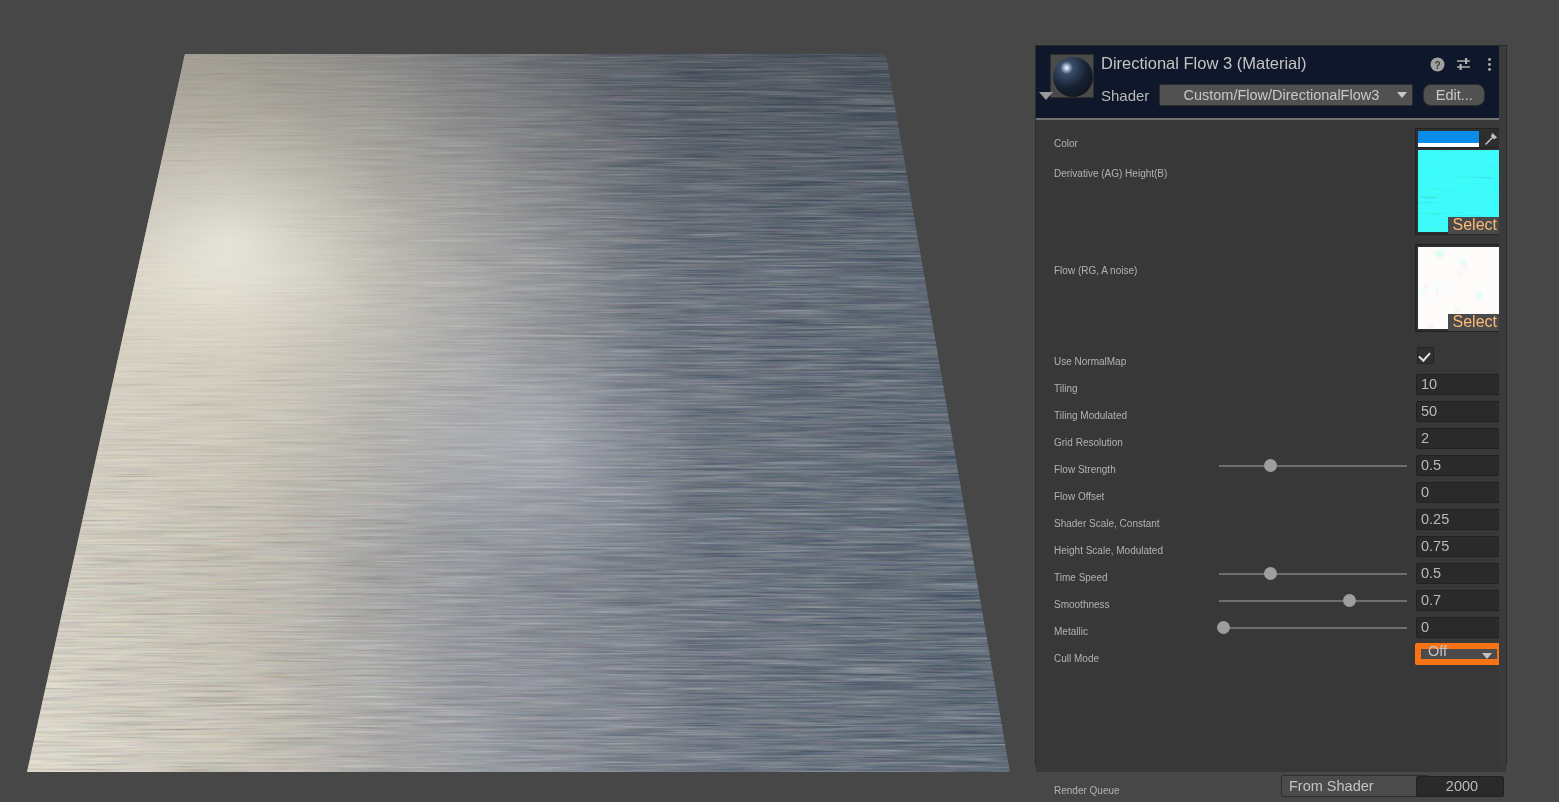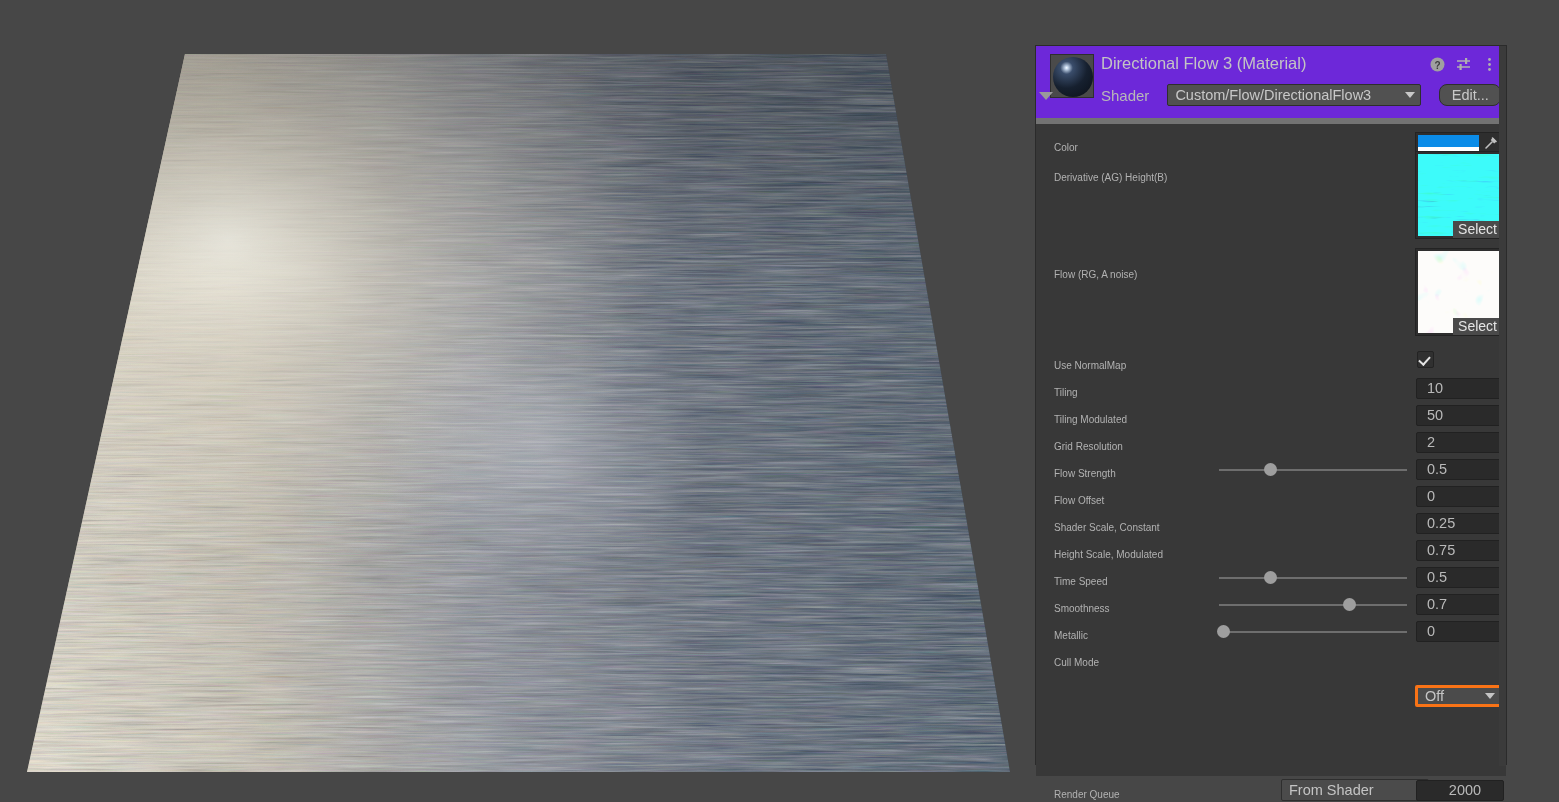--- a/index.html
+++ b/index.html
@@ -43,22 +43,23 @@
   #inspector-scrollbar {
     position: absolute;
     right: 0px; top: 0px;
     width: 7px; height: 720px;
     background: #3b3b3b;
   }
 
   .header {
     position: relative;
     height: 72px;
-    background: #6d28d9;
-    border-bottom: 6px solid #737373;
+    background: #0f172a;
+    border-bottom: 2px solid #737373;
+    text-align: center;
   }
   .preview-sphere-frame {
     position: absolute;
     left: 14px; top: 8px;
     width: 44px; height: 44px;
     background: #4a4a4a;
     border: 1px solid #2e2e2e;
     box-sizing: border-box;
   }
   .preview-sphere {
@@ -96,21 +97,21 @@
     display: inline-block;
     position: relative;
   }
   .ico svg { display: block; }
 
   .shader-row {
     position: absolute;
     left: 65px; top: 38px;
     display: flex;
     align-items: center;
-    gap: 18px;
+    gap: 10px;
   }
   .shader-label { color: #b8b8b8; font-size: 15px; }
   .shader-dd {
     width: 254px; height: 22px;
     background: #515151;
     border: 1px solid #2e2e2e;
     border-radius: 2px;
     box-sizing: border-box;
     display: flex; align-items: center;
     padding: 0 5px 0 7px;
@@ -162,21 +163,21 @@
   .val-field {
     position: absolute;
     left: 380px; top: 3px;
     width: 88px; height: 21px;
     background: #2a2a2a;
     border: 1px solid #212121;
     border-radius: 2px;
     box-sizing: border-box;
     color: #b9b9b9;
     font-size: 14.5px;
-    padding-left: 10px;
+    padding-left: 4px;
     line-height: 19px;
   }
 
   
   .slider {
     position: absolute;
     left: 183px; top: 3px;
     width: 188px; height: 21px;
   }
   .slider-track {
@@ -226,22 +227,22 @@
   }
   .tex-thumb {
     width: 100%; height: 100%;
     position: relative;
     overflow: hidden;
   }
   .tex-select {
     position: absolute;
     right: 0; bottom: 0;
     background: #4a4a4a;
-    color: #e5e5e5;
-    font-size: 14px;
+    color: #fdba74;
+    font-size: 16px;
     padding: 1px 5px 2px 5px;
     line-height: 14px;
   }
 
   
   .color-field {
     position: absolute;
     left: 379px; top: 2px;
     width: 90px; height: 22px;
     background: #2e2e2e;
@@ -261,26 +262,26 @@
   .eyedropper {
     width: 26px;
     display: flex; align-items: center; justify-content: center;
   }
 
   
   .enum-dd {
     position: absolute;
     width: 88px; height: 22px;
     background: #4b4b4b;
-    border: 3px solid #f97316;
+    border: 6px solid #f97316;
     border-radius: 2px;
     box-sizing: border-box;
-    display: flex; align-items: center;
+    display: flex; align-items: flex-end;
     padding: 0 5px 0 7px;
-    color: #c4c4c4; font-size: 14.5px; margin-top: 38px;
+    color: #c4c4c4; font-size: 14.5px;
   }
   .enum-dd .e-text { flex: 1; }
   .enum-dd .caret2 {
     width: 0; height: 0;
     border-left: 5px solid transparent;
     border-right: 5px solid transparent;
     border-top: 6px solid #c4c4c4;
   }
   .rq-dd {
     position: absolute;

